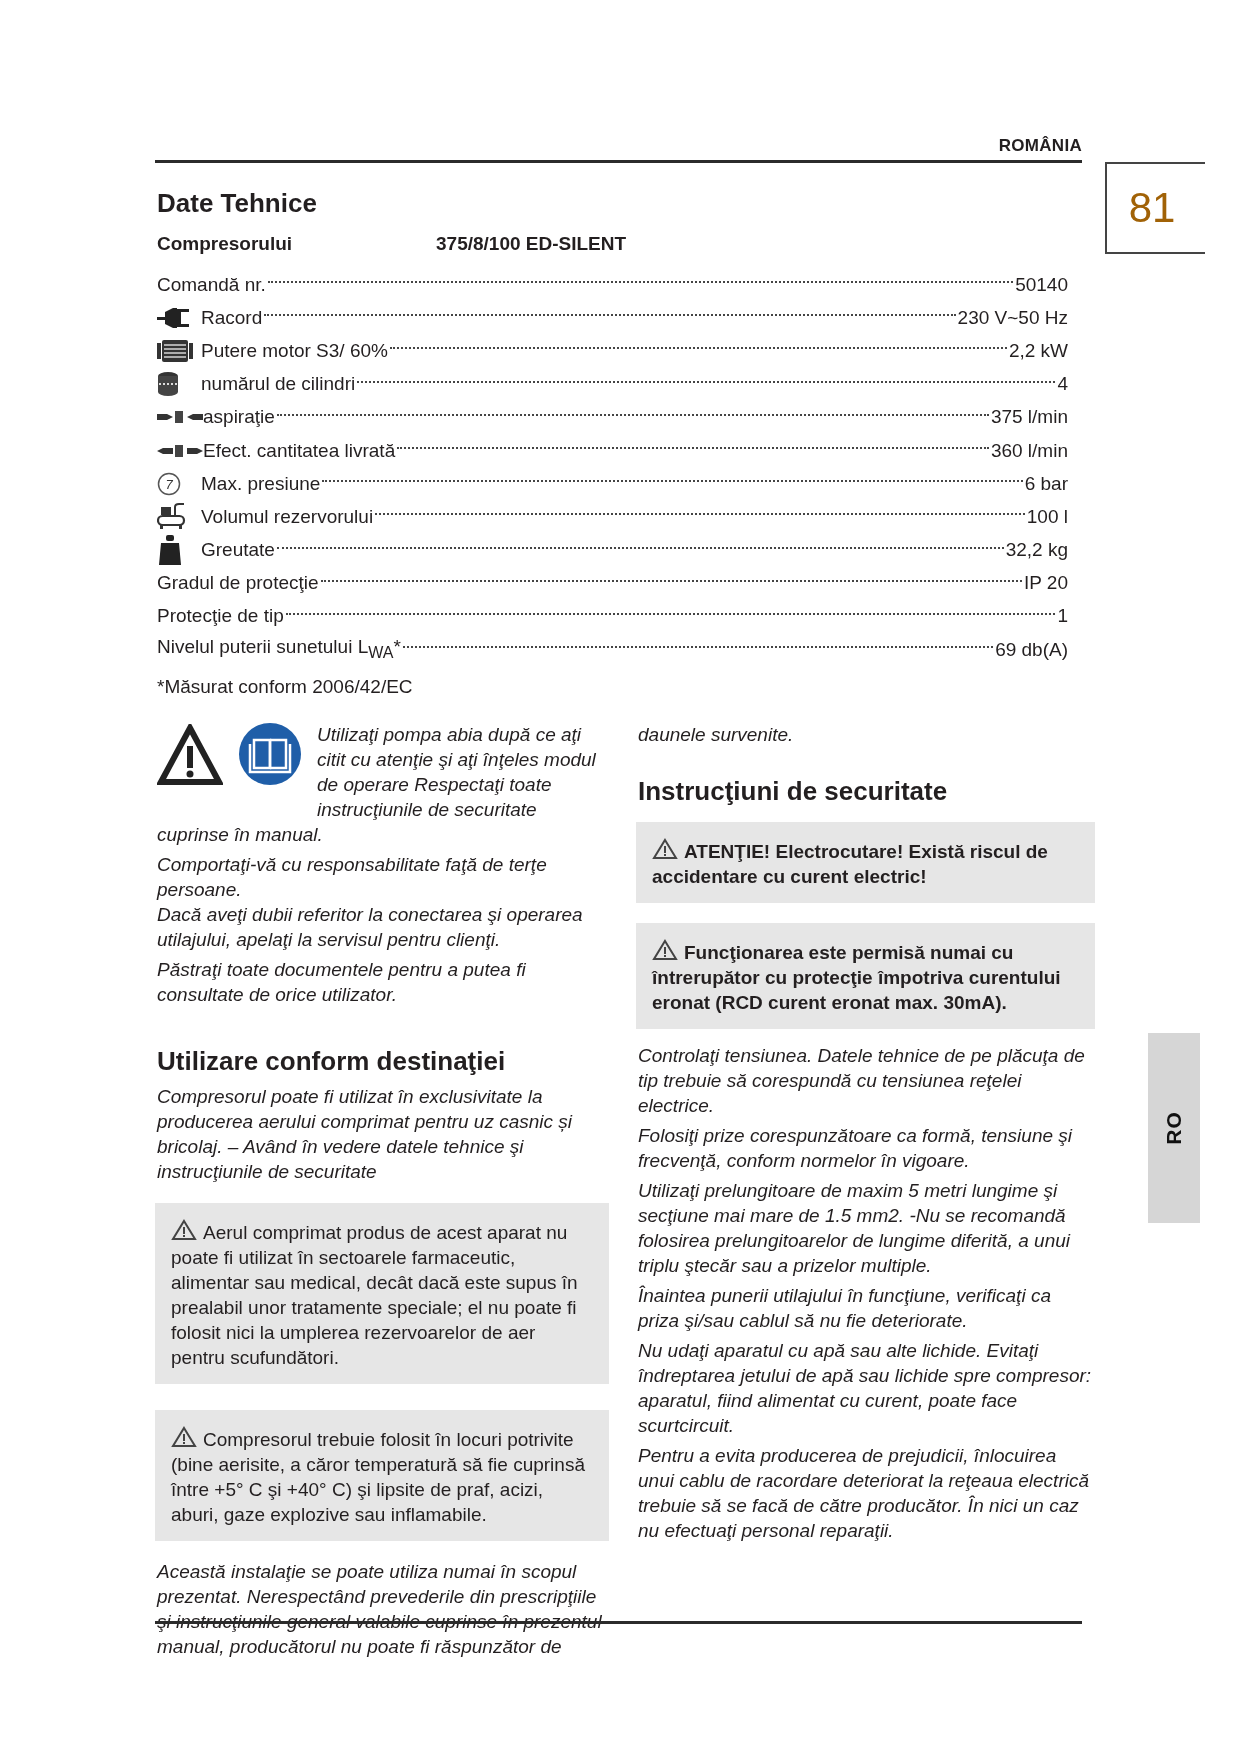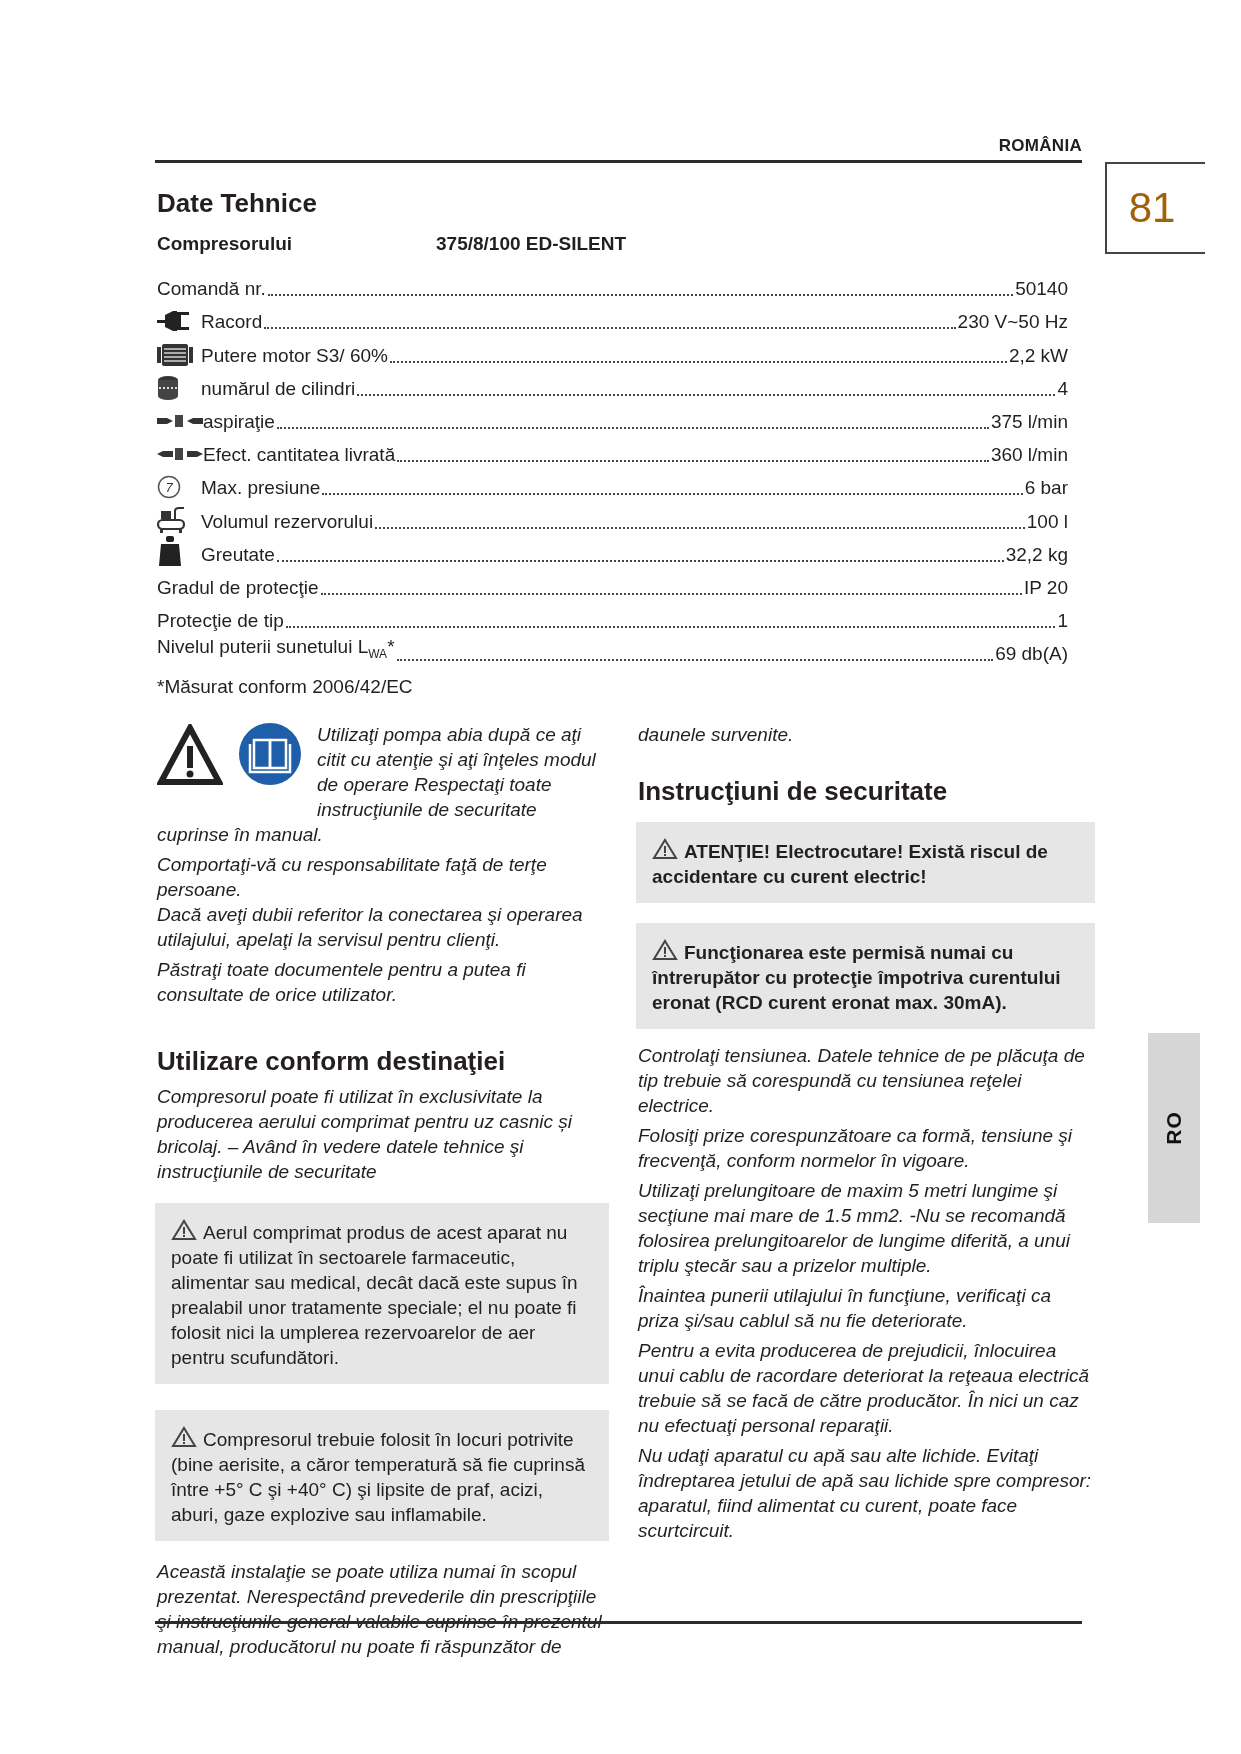--- a/index.html
+++ b/index.html
@@ -12,26 +12,26 @@
   .page-box { left:1105px; top:162px; width:100px; height:92px; border-left:2px solid #444; border-top:2px solid #444; border-bottom:2px solid #444; box-sizing:border-box; }
   .page-num { position:absolute; left:0; right:8px; top:20px; text-align:center; font-size:42px; font-weight:normal; color:#a16207; }
   .lang-tab { left:1148px; top:1033px; width:52px; height:190px; background:#d6d6d6; }
   .lang-tab span { position:absolute; left:50%; top:50%; transform:translate(-50%,-50%) rotate(-90deg); font-weight:bold; font-size:21px; color:#111; letter-spacing:1px; }
 
   .title-main { left:157px; top:188px; font-size:26px; font-weight:bold; }
   .model-label { left:157px; top:233px; font-size:19px; font-weight:bold; }
   .model-value { left:436px; top:233px; font-size:19px; font-weight:bold; }
 
   .spec-table { left:157px; top:268px; width:911px; }
-  .spec-row { display:flex; align-items:flex-end; height:33.2px; font-size:19px; line-height:24px; }
+  .spec-row { display:flex; align-items:center; height:33.2px; font-size:19px; line-height:24px; }
   .spec-row .icon { width:44px; flex:0 0 44px; height:26px; display:flex; align-items:center; justify-content:flex-start; }
   .spec-row .label { white-space:nowrap; }
   .spec-row .dots { flex:1; border-bottom:2px dotted #444; margin:0 2px 5px 2px; }
   .spec-row .value { white-space:nowrap; }
-  .spec-row sub { font-size:12px;margin-top:8px; }
+  .spec-row sub { font-size:16px;margin-top:8px; }
   .footnote { font-size:19px; height:33px; line-height:24px; display:flex; align-items:flex-end; }
 
   .col-left { left:157px; top:722px; width:450px; font-size:19px; line-height:25px; }
   .col-right { left:638px; top:722px; width:455px; font-size:19px; line-height:25px; }
   p { margin:0 0 5px 0;font-style:italic; }
   .intro { position:relative; }
   .intro-icons { float:left; width:160px; height:78px; position:relative; }
   .h2 { font-size:26px; font-weight:bold; margin:0; line-height:34px; }
   .note-box { background:#e6e6e6; padding:16px 16px 14px 16px; margin:0 -2px 0 -2px; font-size:19px; line-height:25px; }
   .note-box.bold { font-weight:bold; }
@@ -246,17 +246,17 @@
         <path d="M13 2 L24 20 L2 20 Z" fill="none" stroke="#444" stroke-width="2"></path>
         <rect x="12" y="8" width="2" height="7" fill="#444"></rect>
         <rect x="12" y="16" width="2" height="2" fill="#444"></rect>
       </svg><span>Funcţionarea este permisă numai cu întrerupător cu protecţie împotriva curentului eronat (RCD curent eronat max. 30mA).</span>
   </div>
   <div style="height:14px"></div>
   <p>Controlaţi tensiunea. Datele tehnice de pe plăcuţa de tip trebuie să corespundă cu tensiunea reţelei electrice.</p>
   <p>Folosiţi prize corespunzătoare ca formă, tensiune şi frecvenţă, conform normelor în vigoare.</p>
   <p>Utilizaţi prelungitoare de maxim 5 metri lungime şi secţiune mai mare de 1.5 mm2. -Nu se recomandă folosirea prelungitoarelor de lungime diferită, a unui triplu ştecăr sau a prizelor multiple.</p>
   <p>Înaintea punerii utilajului în funcţiune, verificaţi ca priza şi/sau cablul să nu fie deteriorate.</p>
+  <p>Nu udaţi aparatul cu apă sau alte lichide. Evitaţi îndreptarea jetului de apă sau lichide spre compresor: aparatul, fiind alimentat cu curent, poate face scurtcircuit.</p>
   <p>Pentru a evita producerea de prejudicii, înlocuirea unui cablu de racordare deteriorat la reţeaua electrică trebuie să se facă de către producător. În nici un caz nu efectuaţi personal reparaţii.</p>
-  <p>Nu udaţi aparatul cu apă sau alte lichide. Evitaţi îndreptarea jetului de apă sau lichide spre compresor: aparatul, fiind alimentat cu curent, poate face scurtcircuit.</p>
 </div>
 
 <div class="abs bottom-rule"></div>
 
 </body></html>

